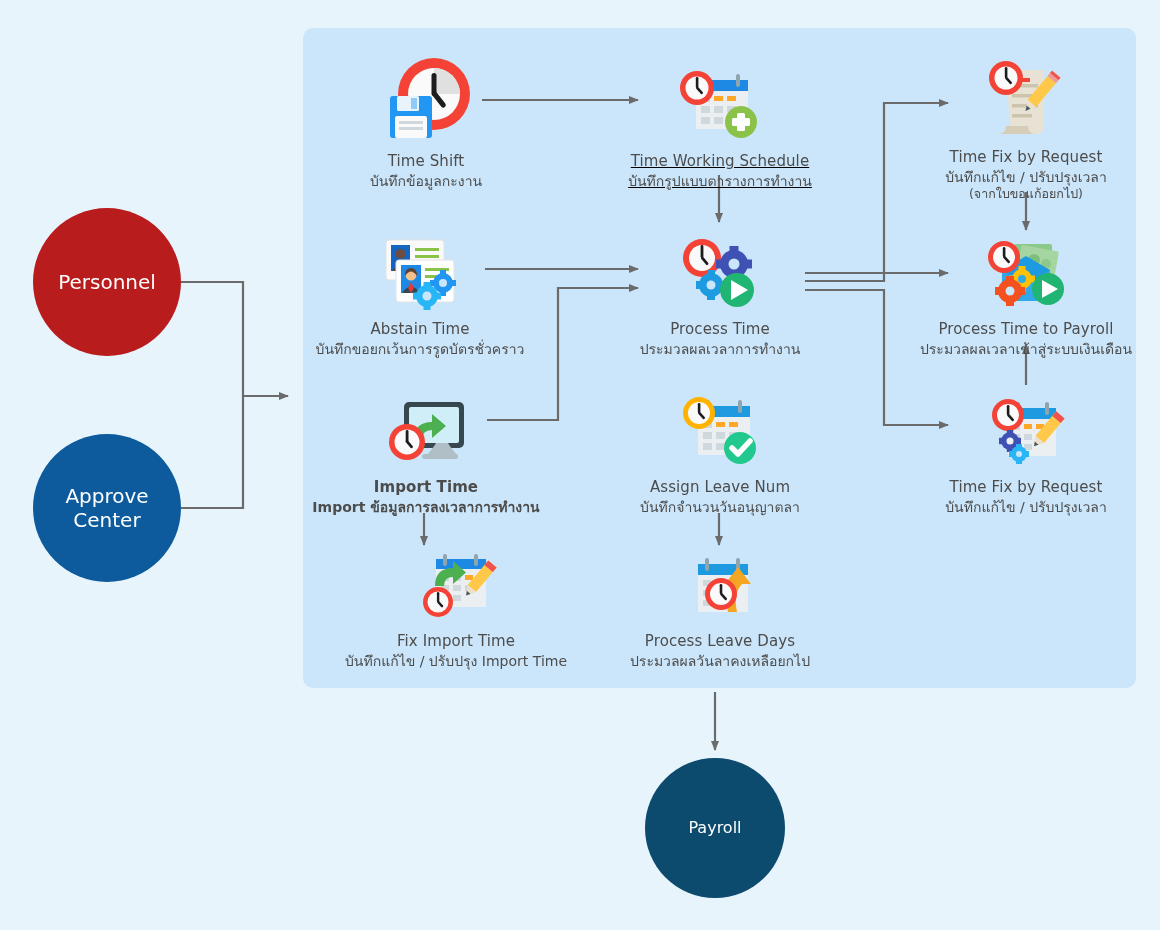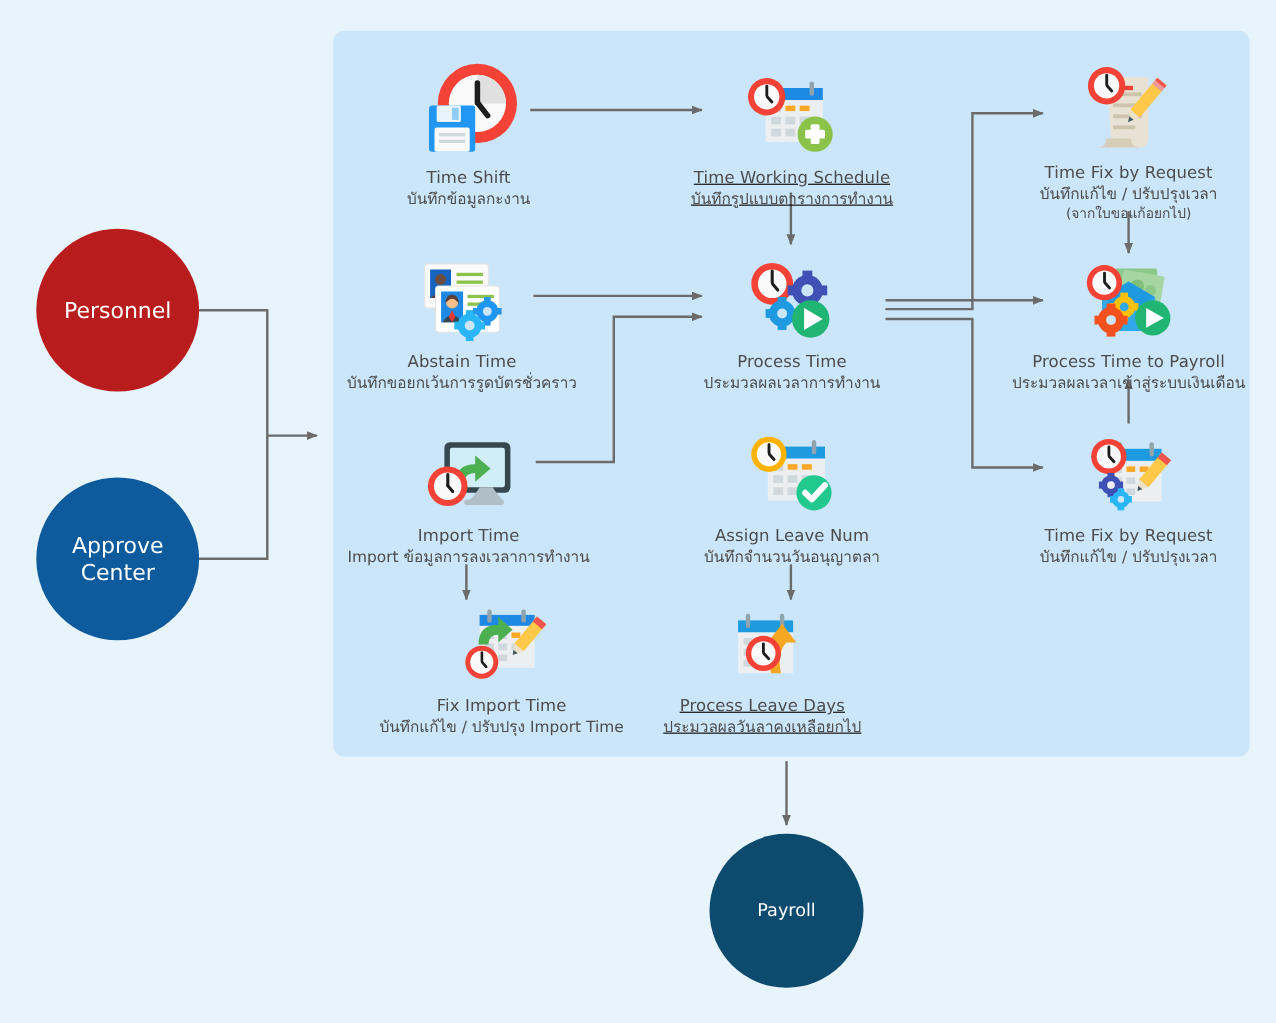--- a/index.html
+++ b/index.html
@@ -32,26 +32,26 @@
   .node .art{height:96px;display:flex;align-items:flex-end;justify-content:center;}
   .node .t-en{
     font-size:15px;color:#4c4c4c;margin-top:6px;line-height:1.25;
     letter-spacing:.1px;
   }
   .node .t-th{font-size:14px;color:#4c4c4c;line-height:1.3;margin-top:1px;}
   .node .t-th2{font-size:12.5px;color:#4c4c4c;line-height:1.3;}
 
   .n-timeshift{left:306px;top:50px;}
   .n-abstain{left:300px;top:218px;}
-  .n-import{left:306px;top:376px;}
+  .n-import{left:306px;top:376px;font-weight:bold;}
   .n-fiximport{left:312px;top:530px;padding-left:24px;}
   .n-tws{left:600px;top:50px;text-decoration:underline;}
   .n-process{left:600px;top:218px;}
   .n-assign{left:600px;top:376px;}
-  .n-pld{left:573px;top:530px;text-decoration:underline;}
+  .n-pld{left:600px;top:530px;}
   .n-tfr1{left:906px;top:46px;}
   .n-ptp{left:906px;top:218px;}
   .n-tfr2{left:906px;top:376px;}
 
   
   #wires{position:absolute;left:0;top:0;width:1160px;height:930px;pointer-events:none;}
   .wire{fill:none;stroke:#6b6b6b;stroke-width:2.2;}
   .ahead{fill:#6b6b6b;}
   svg.icon{display:block;overflow:visible;}
 </style>

